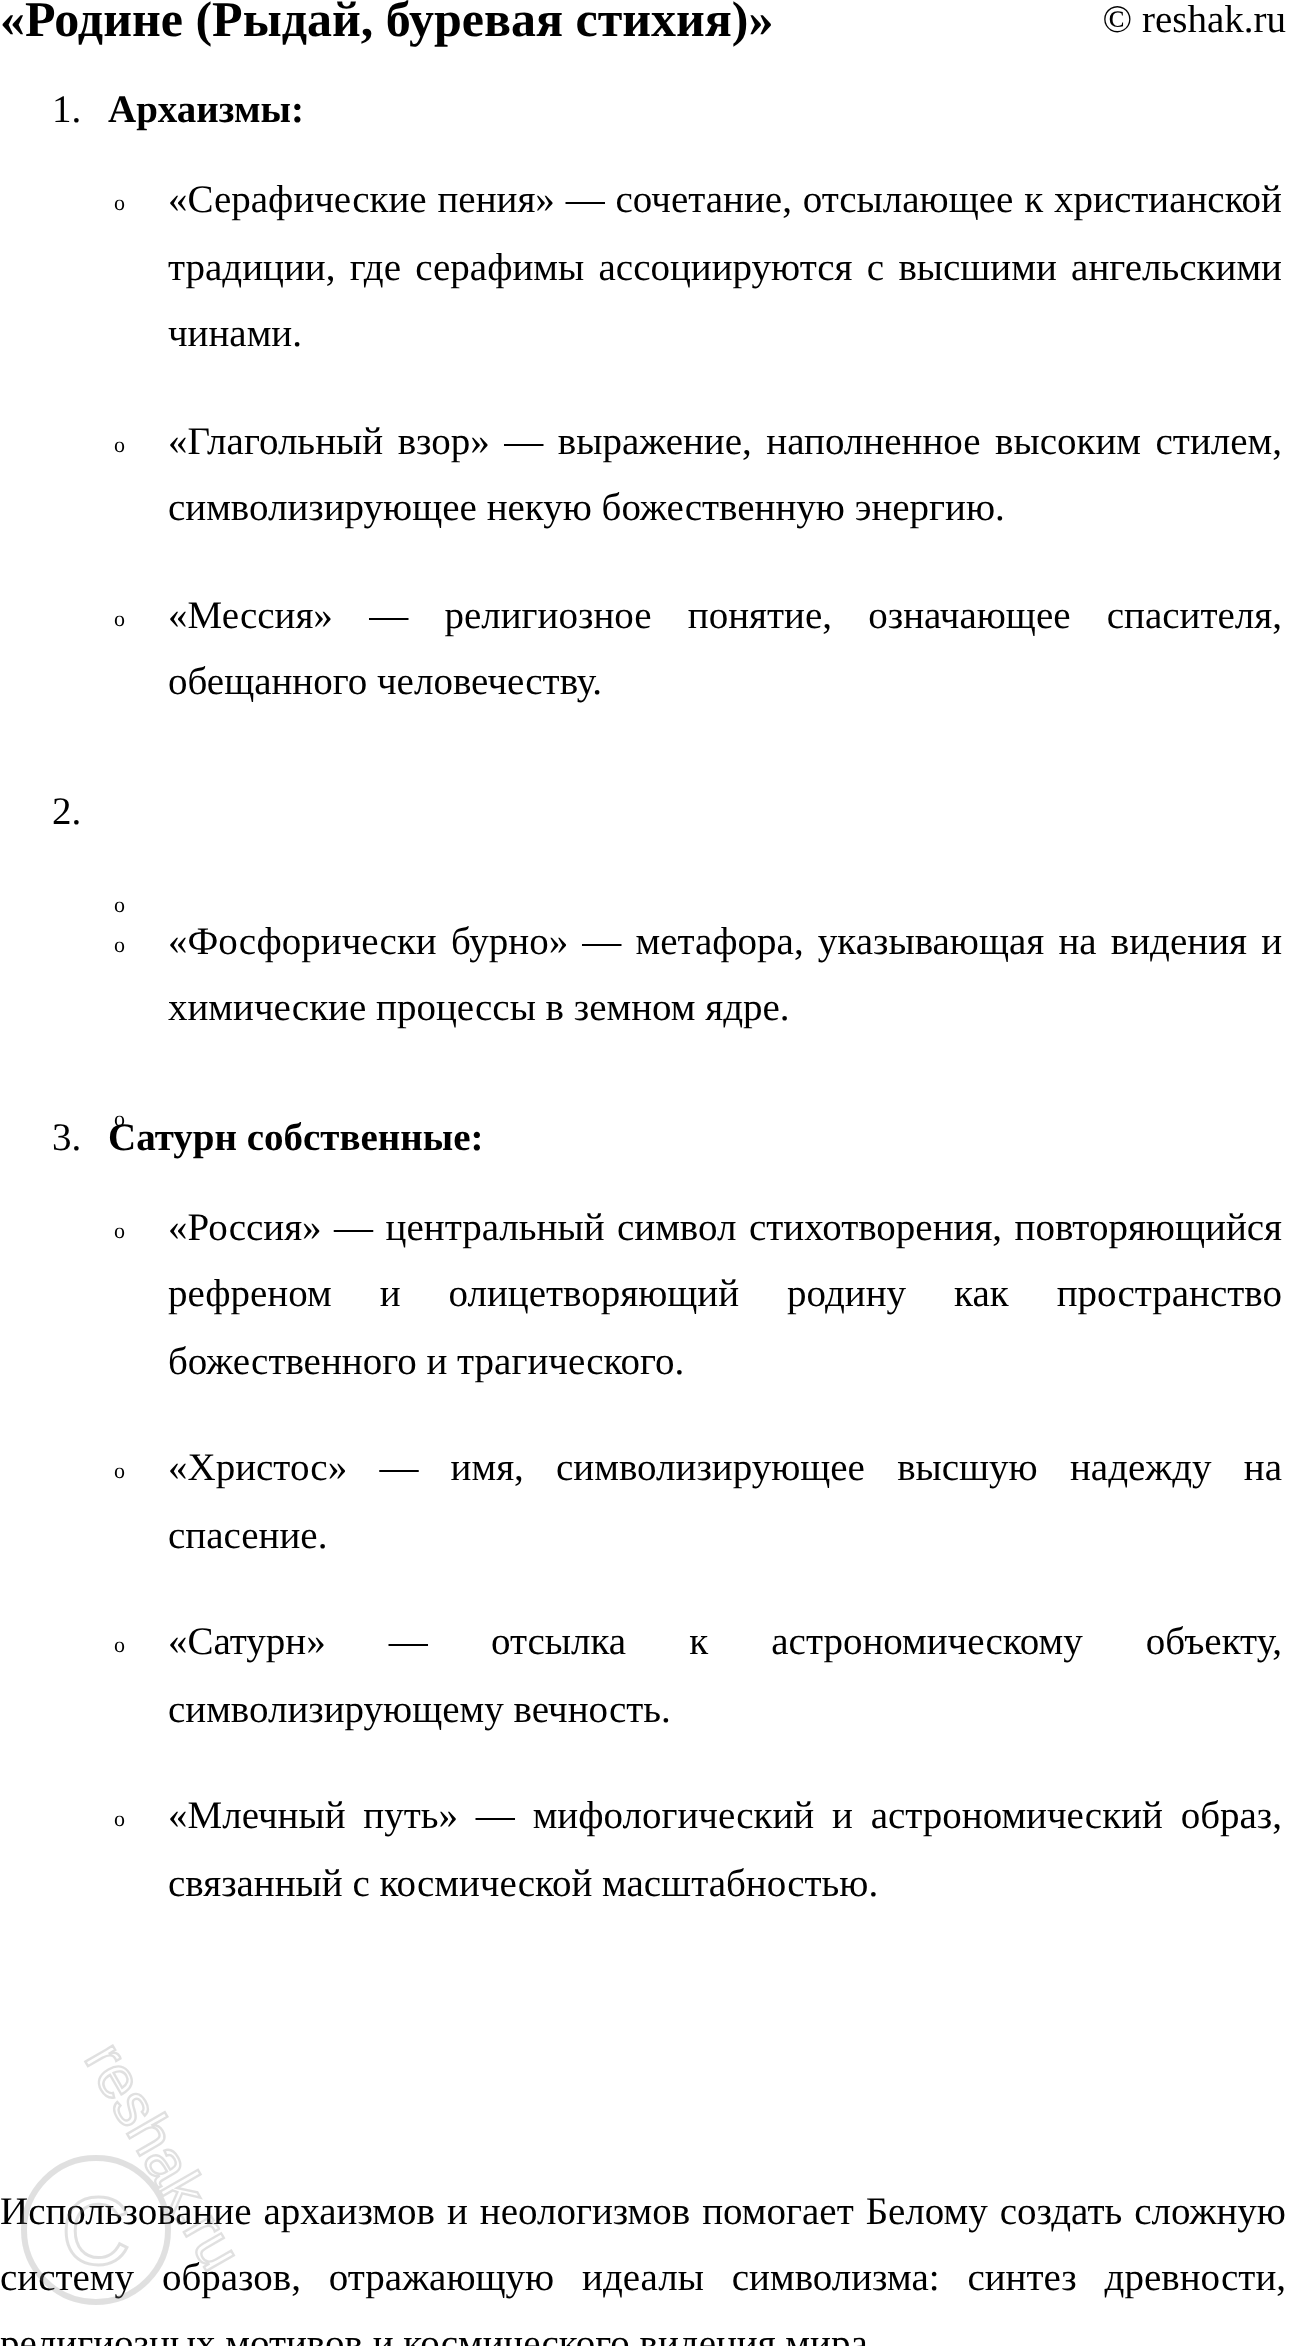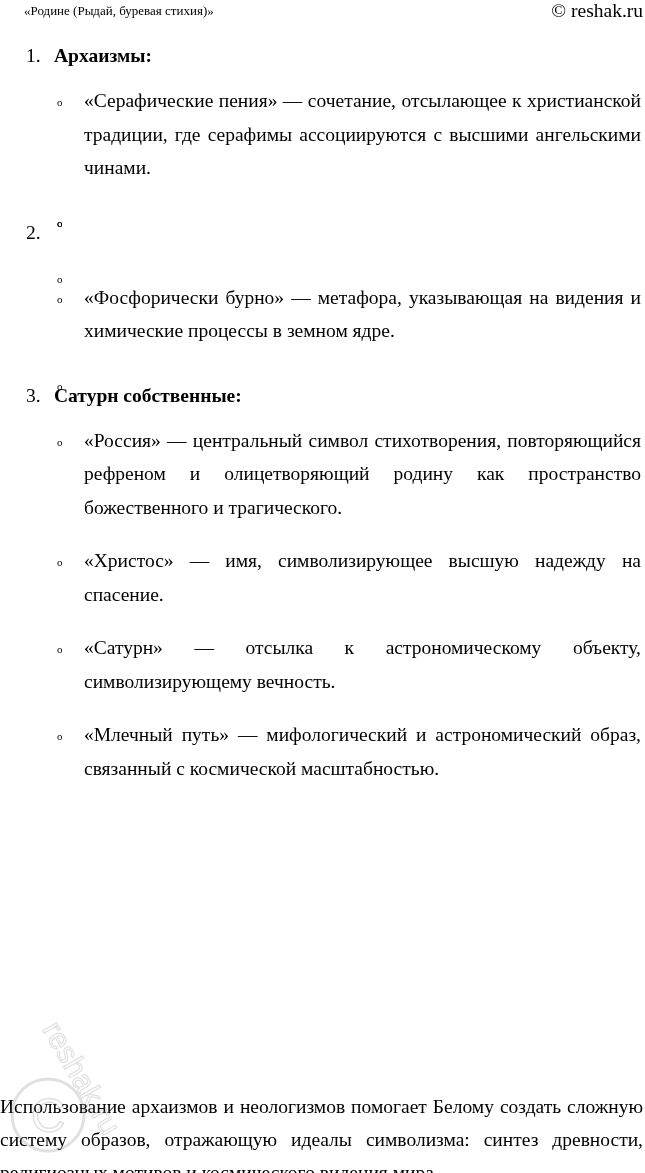--- a/index.html
+++ b/index.html
@@ -1,21 +1,21 @@
 <!DOCTYPE html>
 <html><head>
 <meta charset="utf-8">
 <style>
   html, body { margin: 0; padding: 0; background: #ffffff; }
   body {
     width: 645px; height: 1173px; position: relative; overflow: hidden;
     font-family: "Liberation Serif", serif; color: #000; font-size: 19.5px;
   }
   .header { position: absolute; top: 0; left: 0; right: 0; height: 26px; }
-  .header .title { position: absolute; left: 0; top: 0; font-weight: normal; font-size: 13px; line-height: 22px; padding-left: 24px; }
+  .header .title { position: absolute; left: 0; top: 0; font-weight: bold; font-size: 25px; line-height: 22px; }
   .header .credit { position: absolute; right: 2px; top: 0; font-size: 19.5px; line-height: 22px; margin-left: 39px; }
   .doc { position: absolute; top: 28px; left: 0; right: 0; }
   .section { position: relative; }
   .section-head { position: relative; padding-left: 54px; height: 56px; line-height: 56px; font-weight: bold; }
   .section-head .num { position: absolute; left: 26px; font-weight: normal; }
   .item { position: relative; padding-left: 84px; padding-right: 4px; text-align: justify; line-height: 33.5px; margin-bottom: 20px; }
   .item .bullet { position: absolute; left: 57px; top: 2px; font-size: 11px; }
   .closing { position: absolute; left: 0; right: 2px; top: 1070px; line-height: 33px; text-align: justify; }
   .watermark {
     position: absolute; left: 8px; top: 1020px; width: 110px; height: 150px;
@@ -31,22 +31,22 @@
 </div>
 
 <div class="doc">
 
   <div class="section">
     <div class="section-head">
       <span class="num">1.</span>
       <span>Архаизмы:</span>
     </div>
     <div class="item"><span class="bullet">o</span><span>«Серафические пения» — сочетание, отсылающее к христианской традиции, где серафимы ассоциируются с высшими ангельскими чинами.</span></div>
-    <div class="item"><span class="bullet">o</span></div>
-    <div class="item"><span class="bullet">o</span></div>
+    <div class="item"><span class="bullet">o</span><span>«Глагольный взор» — выражение, наполненное высоким стилем, символизирующее некую божественную энергию.</span></div>
+    <div class="item"><span class="bullet">o</span><span>«Мессия» — религиозное понятие, означающее спасителя, обещанного человечеству.</span></div>
   </div>
 
   <div class="section">
     <div class="section-head">
       <span class="num">2.</span>
     </div>
     <div class="item"><span class="bullet">o</span></div>
     <div class="item"><span class="bullet">o</span><span>«Фосфорически бурно» — метафора, указывающая на видения и химические процессы в земном ядре.</span></div>
     <div class="item"><span class="bullet">o</span></div>
   </div>

